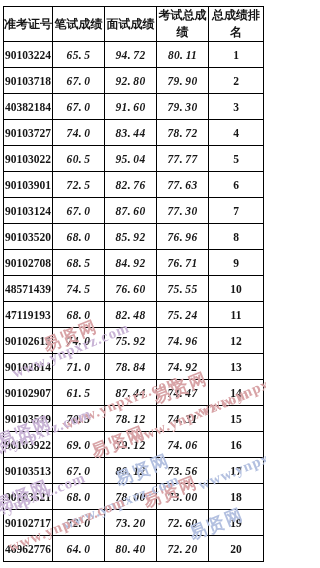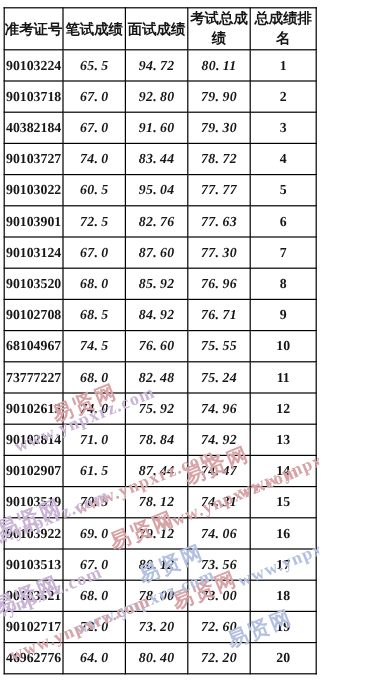--- a/index.html
+++ b/index.html
@@ -173,28 +173,28 @@
           <td>8</td>
         </tr>
         <tr>
           <td>90102708</td>
           <td class="num">68.<span class="dot-gap"></span>5</td>
           <td class="num">84.<span class="dot-gap"></span>92</td>
           <td class="num">76.<span class="dot-gap"></span>71</td>
           <td>9</td>
         </tr>
         <tr>
-          <td>68104967</td>
+          <td>48571439</td>
           <td class="num">74.<span class="dot-gap"></span>5</td>
           <td class="num">76.<span class="dot-gap"></span>60</td>
           <td class="num">75.<span class="dot-gap"></span>55</td>
           <td>10</td>
         </tr>
         <tr>
-          <td>73777227</td>
+          <td>47119193</td>
           <td class="num">68.<span class="dot-gap"></span>0</td>
           <td class="num">82.<span class="dot-gap"></span>48</td>
           <td class="num">75.<span class="dot-gap"></span>24</td>
           <td>11</td>
         </tr>
         <tr>
           <td>90102615</td>
           <td class="num">74.<span class="dot-gap"></span>0</td>
           <td class="num">75.<span class="dot-gap"></span>92</td>
           <td class="num">74.<span class="dot-gap"></span>96</td>

